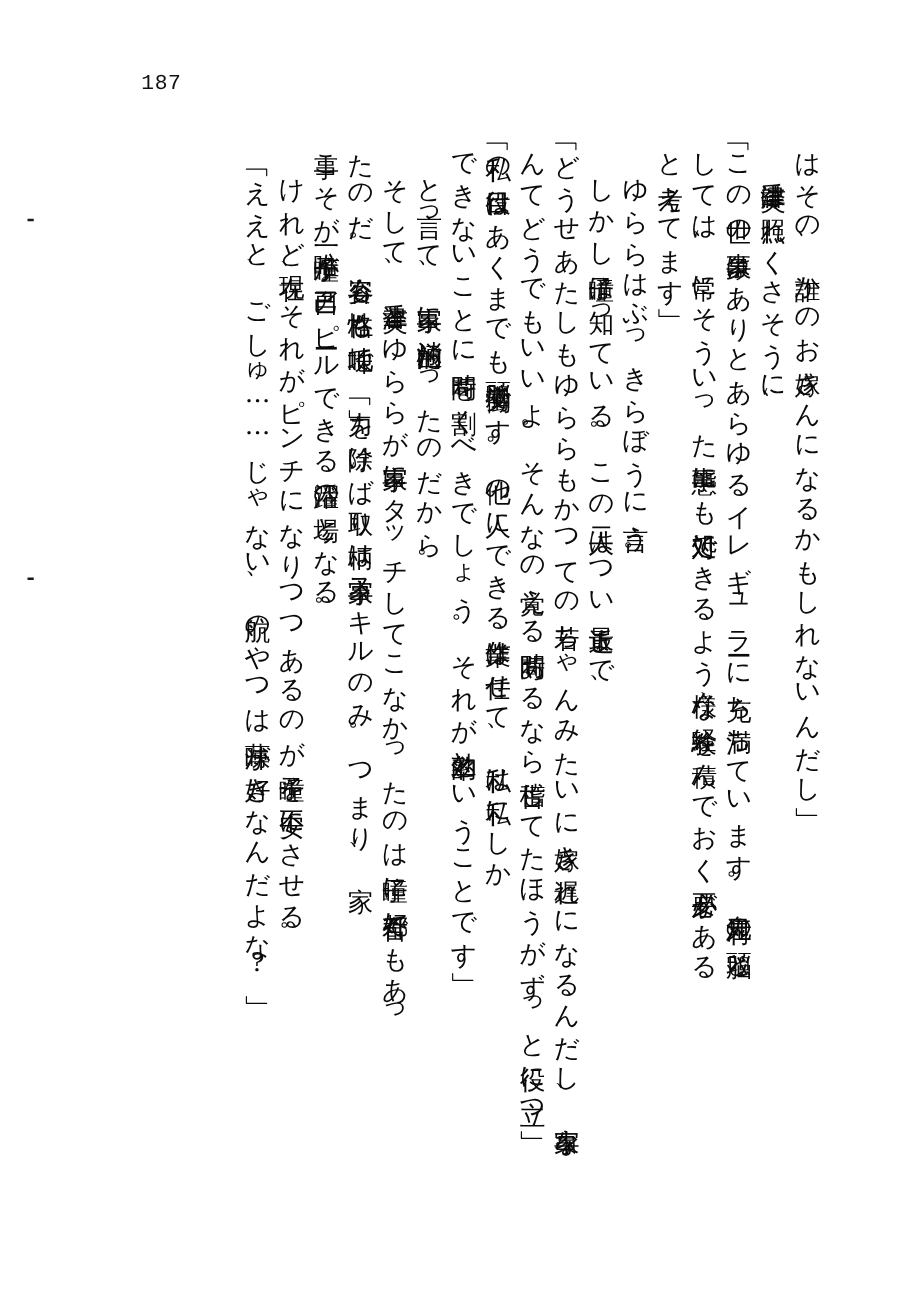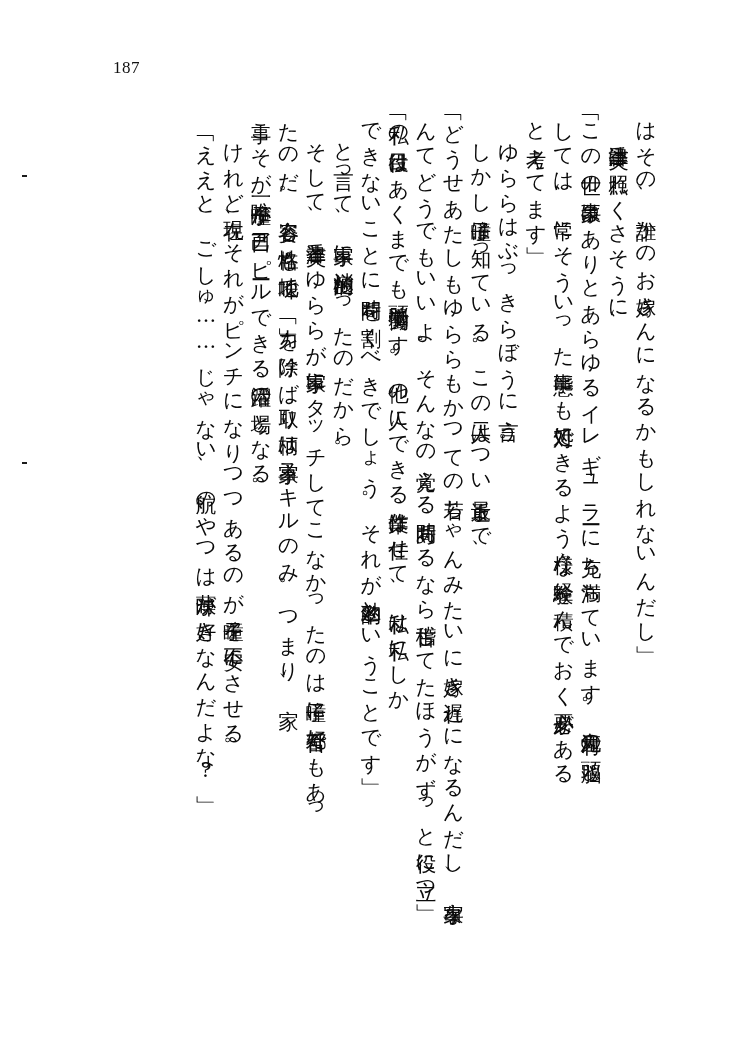--- a/index.html
+++ b/index.html
@@ -25,21 +25,21 @@
     background: #ffffff;
   }
 
   
   #page-number {
     position: absolute;
     left: 113px;
     top: 58px;
     font-size: 17px;
     letter-spacing: 0.5px;
-    font-family: Liberation Serif, serif;
+    font-family: Liberation Mono, monospace;
     color: #111111;
     text-align: right;
   }
 
   
   #text-block {
     position: absolute;
     left: 96px;
     top: 108px;
     width: 560px;

